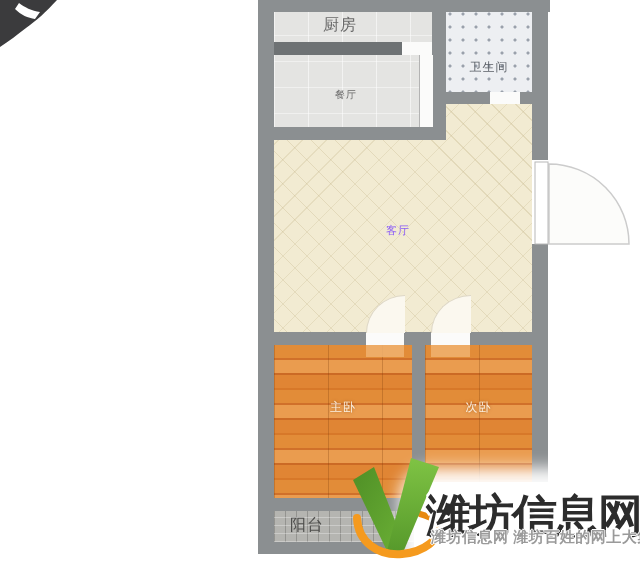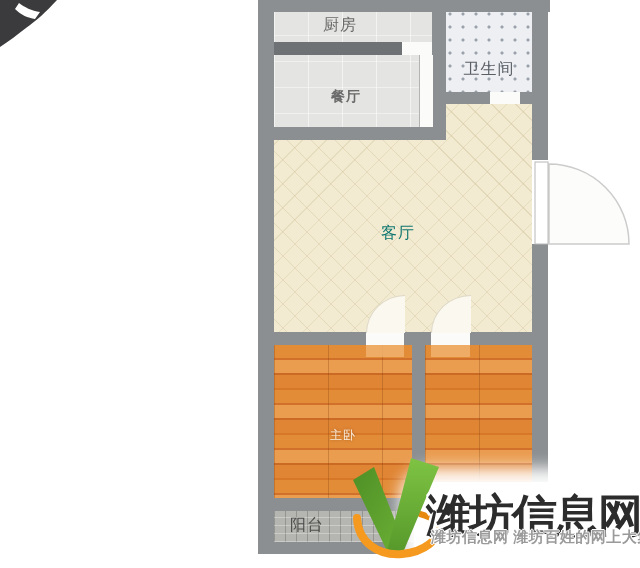--- a/index.html
+++ b/index.html
@@ -85,28 +85,28 @@
 <body>
 
 <div id="stage">
 
   <svg class="abs" style="left:0;top:0;" width="64" height="60" viewBox="0 0 64 60">
     <path d="M0,0 L57,0 C46,12 36,21 26,28 C17,35 9,41 0,47 Z" fill="#3b3b3d"></path>
     <path d="M15,9 C21,15 28,18 35,19 L40,12 C32,11 24,7 19,3 Z" fill="#ffffff"></path>
   </svg>
 
   <div class="abs floor-living" style="left:274px;top:100px;width:258px;height:244px;"></div>
-  <div class="room-label" style="left:348px;top:223px;width:100px;font-size:16px;color:#0f766e;">客厅</div>
+  <div class="room-label" style="left:348px;top:223px;width:100px;font-size:11px;color:#8b5cf6;">客厅</div>
 
   <div class="abs floor-kitchen" style="left:274px;top:10px;width:158px;height:130px;"></div>
   <div class="room-label" style="left:290px;top:15px;width:100px;font-size:16px;">厨房</div>
-  <div class="room-label" style="left:296px;top:88px;width:100px;font-size:14px;font-weight:bold;">餐厅</div>
+  <div class="room-label" style="left:296px;top:88px;width:100px;font-size:10px;">餐厅</div>
 
   <div class="abs floor-bath" style="left:446px;top:10px;width:86px;height:82px;"></div>
-  <div class="room-label" style="left:446px;top:59px;width:86px;font-size:16px;color:#5a5f66;">卫生间</div>
+  <div class="room-label" style="left:446px;top:59px;width:86px;font-size:12px;color:#5a5f66;">卫生间</div>
 
   <div class="wall" style="left:258px;top:0;width:292px;height:12px;"></div>
   <div class="wall" style="left:258px;top:0;width:16px;height:554px;"></div>
   <div class="wall" style="left:432px;top:0;width:14px;height:140px;"></div>
   <div class="wall-dark" style="left:274px;top:42px;width:128px;height:13px;"></div>
   <div class="opening" style="left:402px;top:42px;width:30px;height:13px;"></div>
   <div class="opening" style="left:419px;top:55px;width:13px;height:72px;border-left:1px solid #b3b3b3;"></div>
   <div class="wall" style="left:274px;top:127px;width:158px;height:13px;"></div>
   <div class="wall" style="left:446px;top:92px;width:86px;height:12px;"></div>
   <div class="opening" style="left:490px;top:92px;width:30px;height:12px;"></div>
@@ -119,26 +119,27 @@
   </svg>
 
   <div class="wall" style="left:274px;top:332px;width:258px;height:13px;"></div>
   <div class="opening" style="left:366px;top:332px;width:38px;height:13px;"></div>
   <div class="opening" style="left:431px;top:332px;width:39px;height:13px;"></div>
   <div class="door-disc" style="left:366px;top:295px;width:38px;height:37px;"></div>
   <div class="door-disc" style="left:431px;top:295px;width:39px;height:37px;"></div>
 
   <div class="abs floor-wood" style="left:274px;top:345px;width:138px;height:153px;"></div>
   <div class="threshold" style="left:366px;top:345px;width:38px;height:12px;"></div>
-  <div class="room-label lbl-bed" style="left:274px;top:399px;width:138px;font-size:12px;margin-top:28px;">主卧</div>
+  <div class="room-label lbl-bed" style="left:274px;top:399px;width:138px;font-size:12px;">主卧</div>
 
   <div class="wall" style="left:412px;top:332px;width:13px;height:166px;"></div>
 
   <div class="abs floor-wood" style="left:425px;top:345px;width:107px;height:153px;"></div>
   <div class="threshold" style="left:431px;top:345px;width:39px;height:12px;"></div>
+  <div class="room-label lbl-bed" style="left:425px;top:399px;width:107px;font-size:12px;">次卧</div>
 
   <div class="wall" style="left:274px;top:498px;width:258px;height:13px;"></div>
   <div class="abs floor-balcony" style="left:274px;top:511px;width:146px;height:31px;"></div>
   <div class="room-label" style="left:262px;top:515px;width:90px;font-size:16px;color:#4e4e4c;">阳台</div>
   <div class="wall" style="left:258px;top:542px;width:274px;height:12px;"></div>
 
   <div class="glow" style="left:414px;top:482px;width:226px;height:86px;"></div>
 
   <svg class="abs" style="left:350px;top:456px;" width="96" height="108" viewBox="0 0 96 108">
     <defs>

